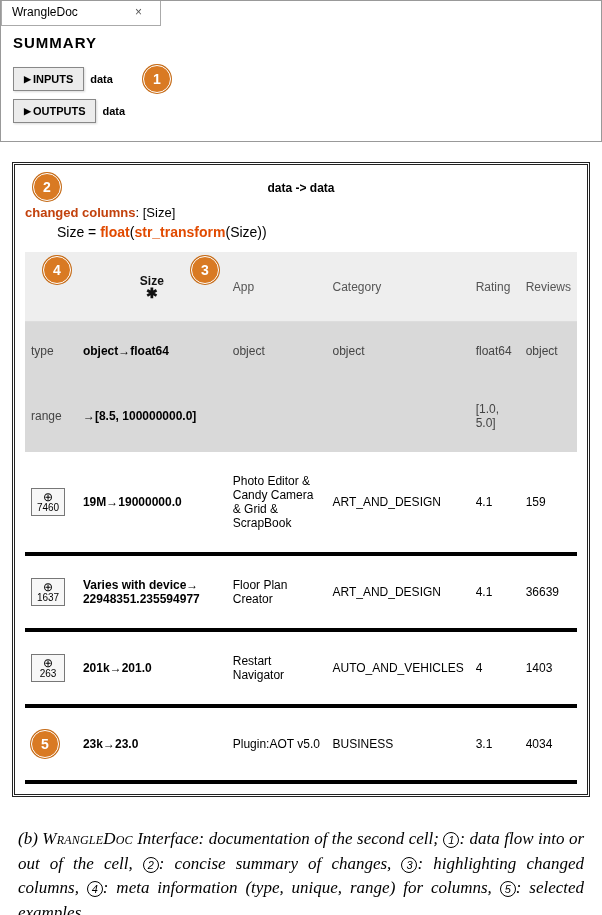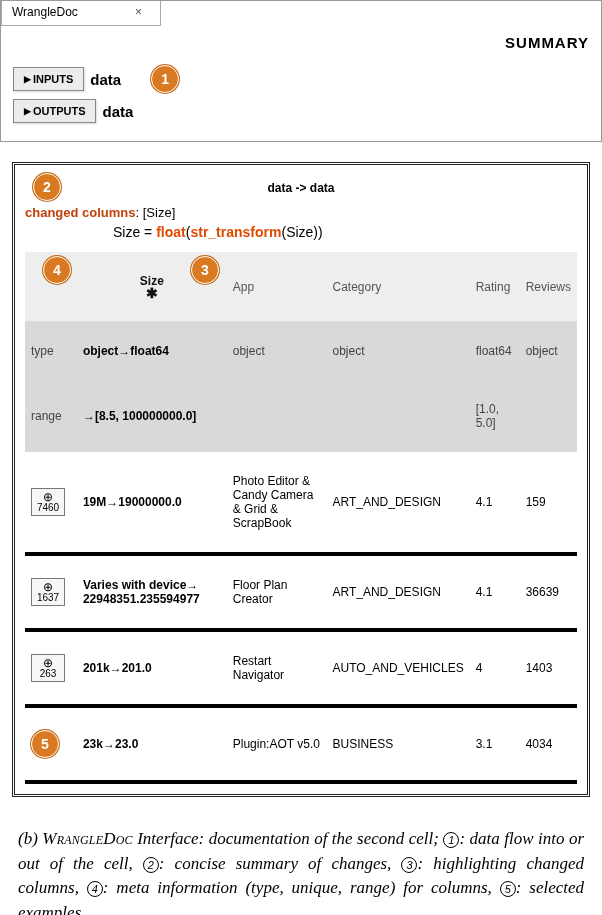--- a/index.html
+++ b/index.html
@@ -27,21 +27,21 @@
     padding: 4px 18px 6px 10px;
     font-size: 12px;
     position: relative;
     min-width: 160px;
     display: flex;
     justify-content: space-between;
     align-items: center;
   }
   .tab .close { color: #555; cursor: pointer; }
   .summary-title {
-    text-align: right;
+    text-align: left;
     font-weight: bold;
     font-size: 15px;
     letter-spacing: 1px;
     margin: 8px 0 14px 0;
   }
   .io-row {
     display: flex;
     align-items: center;
     gap: 6px;
     margin: 6px 0;
@@ -54,21 +54,21 @@
     font-size: 11px;
     font-weight: bold;
     display: inline-flex;
     align-items: center;
     gap: 2px;
     cursor: pointer;
   }
   .io-btn .tri {
     font-size: 9px;
   }
-  .io-text { font-weight: bold; font-size: 15px; }
+  .io-text { font-weight: bold; font-size: 11px; }
   .badge {
     display: inline-flex;
     align-items: center;
     justify-content: center;
     width: 28px;
     height: 28px;
     border-radius: 50%;
     background: #d97a23;
     color: #fff;
     font-weight: bold;
@@ -83,21 +83,21 @@
     position: relative;
   }
   .dataflow-title {
     text-align: center;
     font-weight: bold;
     font-size: 12px;
     margin: 6px 0 10px 0;
   }
   .changed-line .key { color: #c2410c; font-weight: bold; }
   .code-line {
-    margin: 4px 0 12px 88px;
+    margin: 4px 0 12px 32px;
     font-size: 14px;
   }
   .code-line .fn { color: #e14a00; font-weight: bold; }
   .tbl { width: 100%; border-collapse: collapse; font-size: 12px; }
   .tbl th, .tbl td { padding: 22px 6px; text-align: left; }
   .tbl thead th {
     background: #eeeeee;
     color: #555;
     font-weight: normal;
     border-bottom: 1px solid #ddd;

